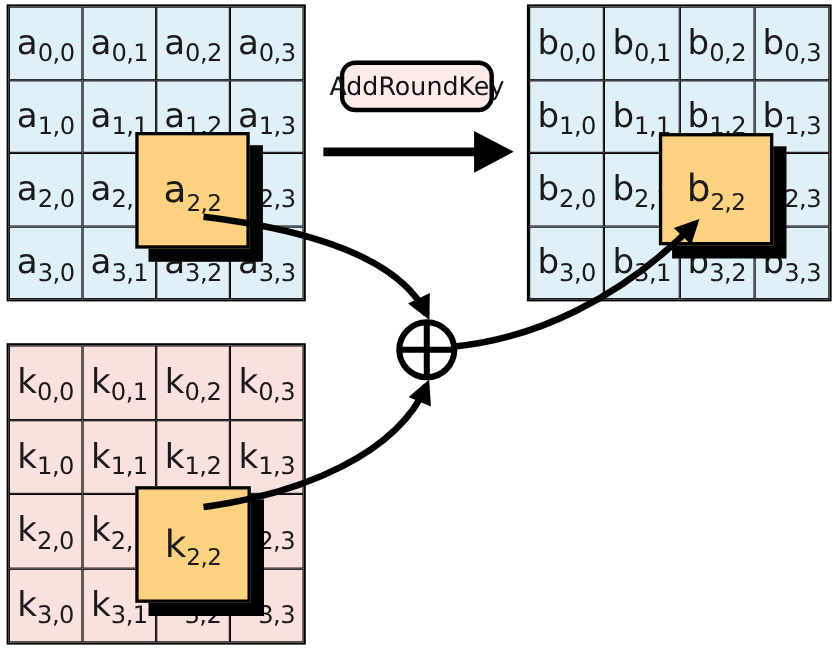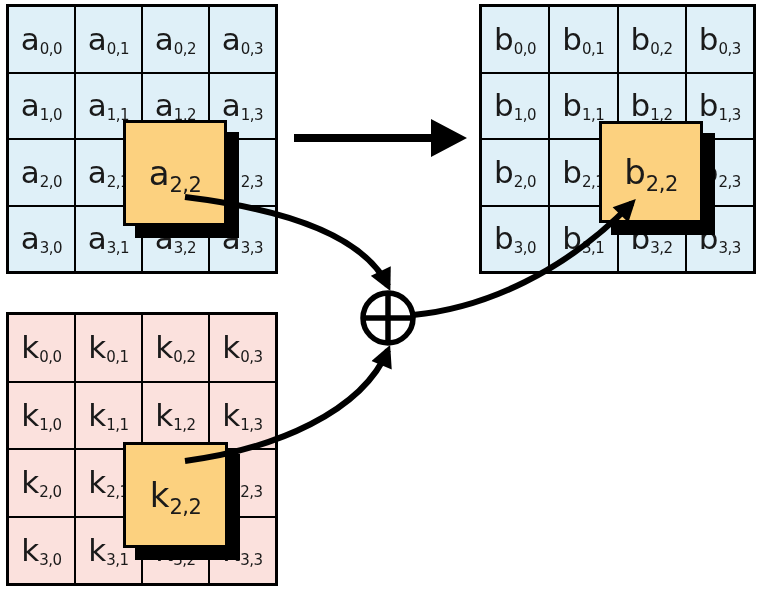--- a/index.html
+++ b/index.html
@@ -27,21 +27,21 @@
     border:1.4px solid #000;
     display:flex;
     align-items:center;
     justify-content:center;
     color:#1a1a1a;
     overflow:hidden;
   }
   .grid.blue .cell { background:#dff0f8; }
   .grid.pink .cell { background:#fbe1dd; }
   .cell .base { font-size:31px; line-height:1; }
-  .cell .sub  { font-size:15px; line-height:1; transform:translateY(10px); letter-spacing:-0.5px; }
+  .cell .sub  { font-size:22px; line-height:1; transform:translateY(10px); letter-spacing:-0.5px; }
   
   .hl {
     position:absolute;
     background:#fcd17f;
     border:3px solid #000;
     box-shadow:12px 12px 0 0 #000;
     box-sizing:border-box;
     display:flex;
     align-items:center;
     justify-content:center;
@@ -291,20 +291,23 @@
   <div class="hl" style="left:599px; top:121px; width:104px; height:102px;">
     <span class="base">b</span>
       <span class="sub">2,2</span>
   </div>
 
   <div class="hl" style="left:123px; top:442px; width:105px; height:106px;">
     <span class="base">k</span>
       <span class="sub">2,2</span>
   </div>
 
+  <div class="oplabel">
+    <span>AddRoundKey</span>
+  </div>
 
   <svg class="overlay" viewBox="0 0 760 591" xmlns="http://www.w3.org/2000/svg">
     <defs>
       <marker id="ah" viewBox="0 0 10 10" refX="7.5" refY="5" markerWidth="24" markerHeight="22" markerUnits="userSpaceOnUse" orient="auto">
         <path d="M0,0 L10,5 L0,10 Z" fill="#000"></path>
       </marker>
     </defs>
 
     <path d="M294,134 H431 V119 L467,138 L431,157 V142 H294 Z" fill="#000"></path>
 

